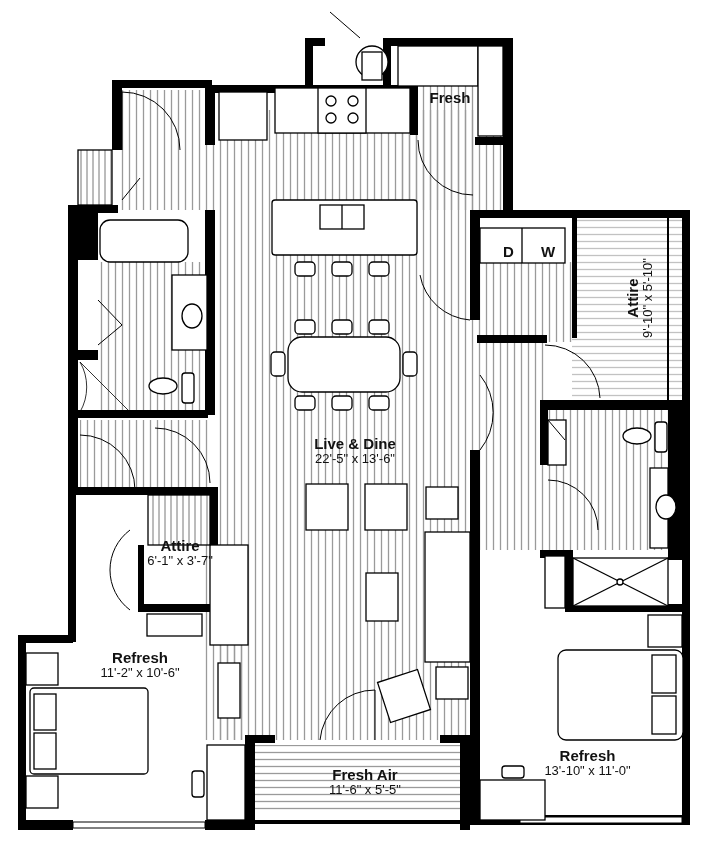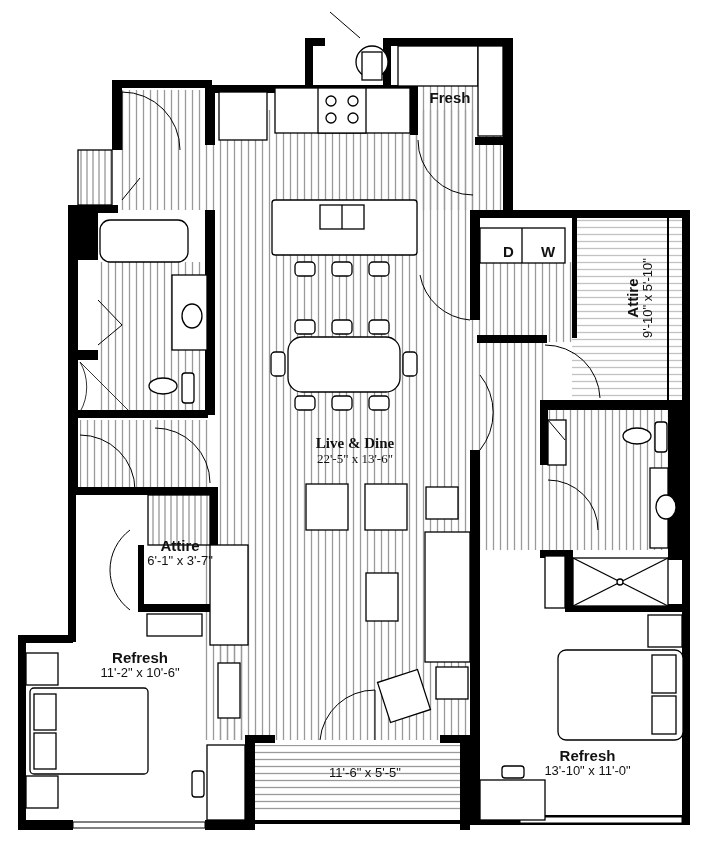--- a/index.html
+++ b/index.html
@@ -199,40 +199,41 @@
     <path d="M 130 530 A 50 50 0 0 0 130 610"></path>
     <path d="M 420 275 A 55 55 0 0 0 470 320"></path>
     <path d="M 480 375 A 60 60 0 0 1 480 450"></path>
     <path d="M 545 345 A 55 55 0 0 1 600 398"></path>
     <path d="M 548 480 A 50 50 0 0 1 598 530"></path>
     <path d="M 548 420 L 565 440"></path>
     <path d="M 320 740 A 55 55 0 0 1 375 690 L 375 740"></path>
   </g>
 </svg>
 
-<div class="room-label" style="left:290px; top:435px; width:130px;font-family:Liberation Serif, serif;">
+<div class="room-label" style="left:290px; top:435px; width:130px;">
   <span class="name">Live &amp; Dine</span>
   <span class="dim">22'-5" x 13'-6"</span>
 </div>
 
 <div class="room-label" style="left:410px; top:89px; width:80px;">
   <span class="name">Fresh</span>
 </div>
 
 <div class="room-label" style="left:130px; top:537px; width:100px;">
   <span class="name">Attire</span>
   <span class="dim">6'-1" x 3'-7"</span>
 </div>
 
 <div class="room-label" style="left:75px; top:649px; width:130px;">
   <span class="name">Refresh</span>
   <span class="dim">11'-2" x 10'-6"</span>
 </div>
 
 <div class="room-label" style="left:295px; top:766px; width:140px;">
+  <span class="name">Fresh Air</span>
   <span class="dim">11'-6" x 5'-5"</span>
 </div>
 
 <div class="room-label" style="left:515px; top:747px; width:145px;">
   <span class="name">Refresh</span>
   <span class="dim">13'-10" x 11'-0"</span>
 </div>
 
 <div class="room-label vertical" style="left:575px; top:282px; width:130px;">
   <span class="name">Attire</span>

